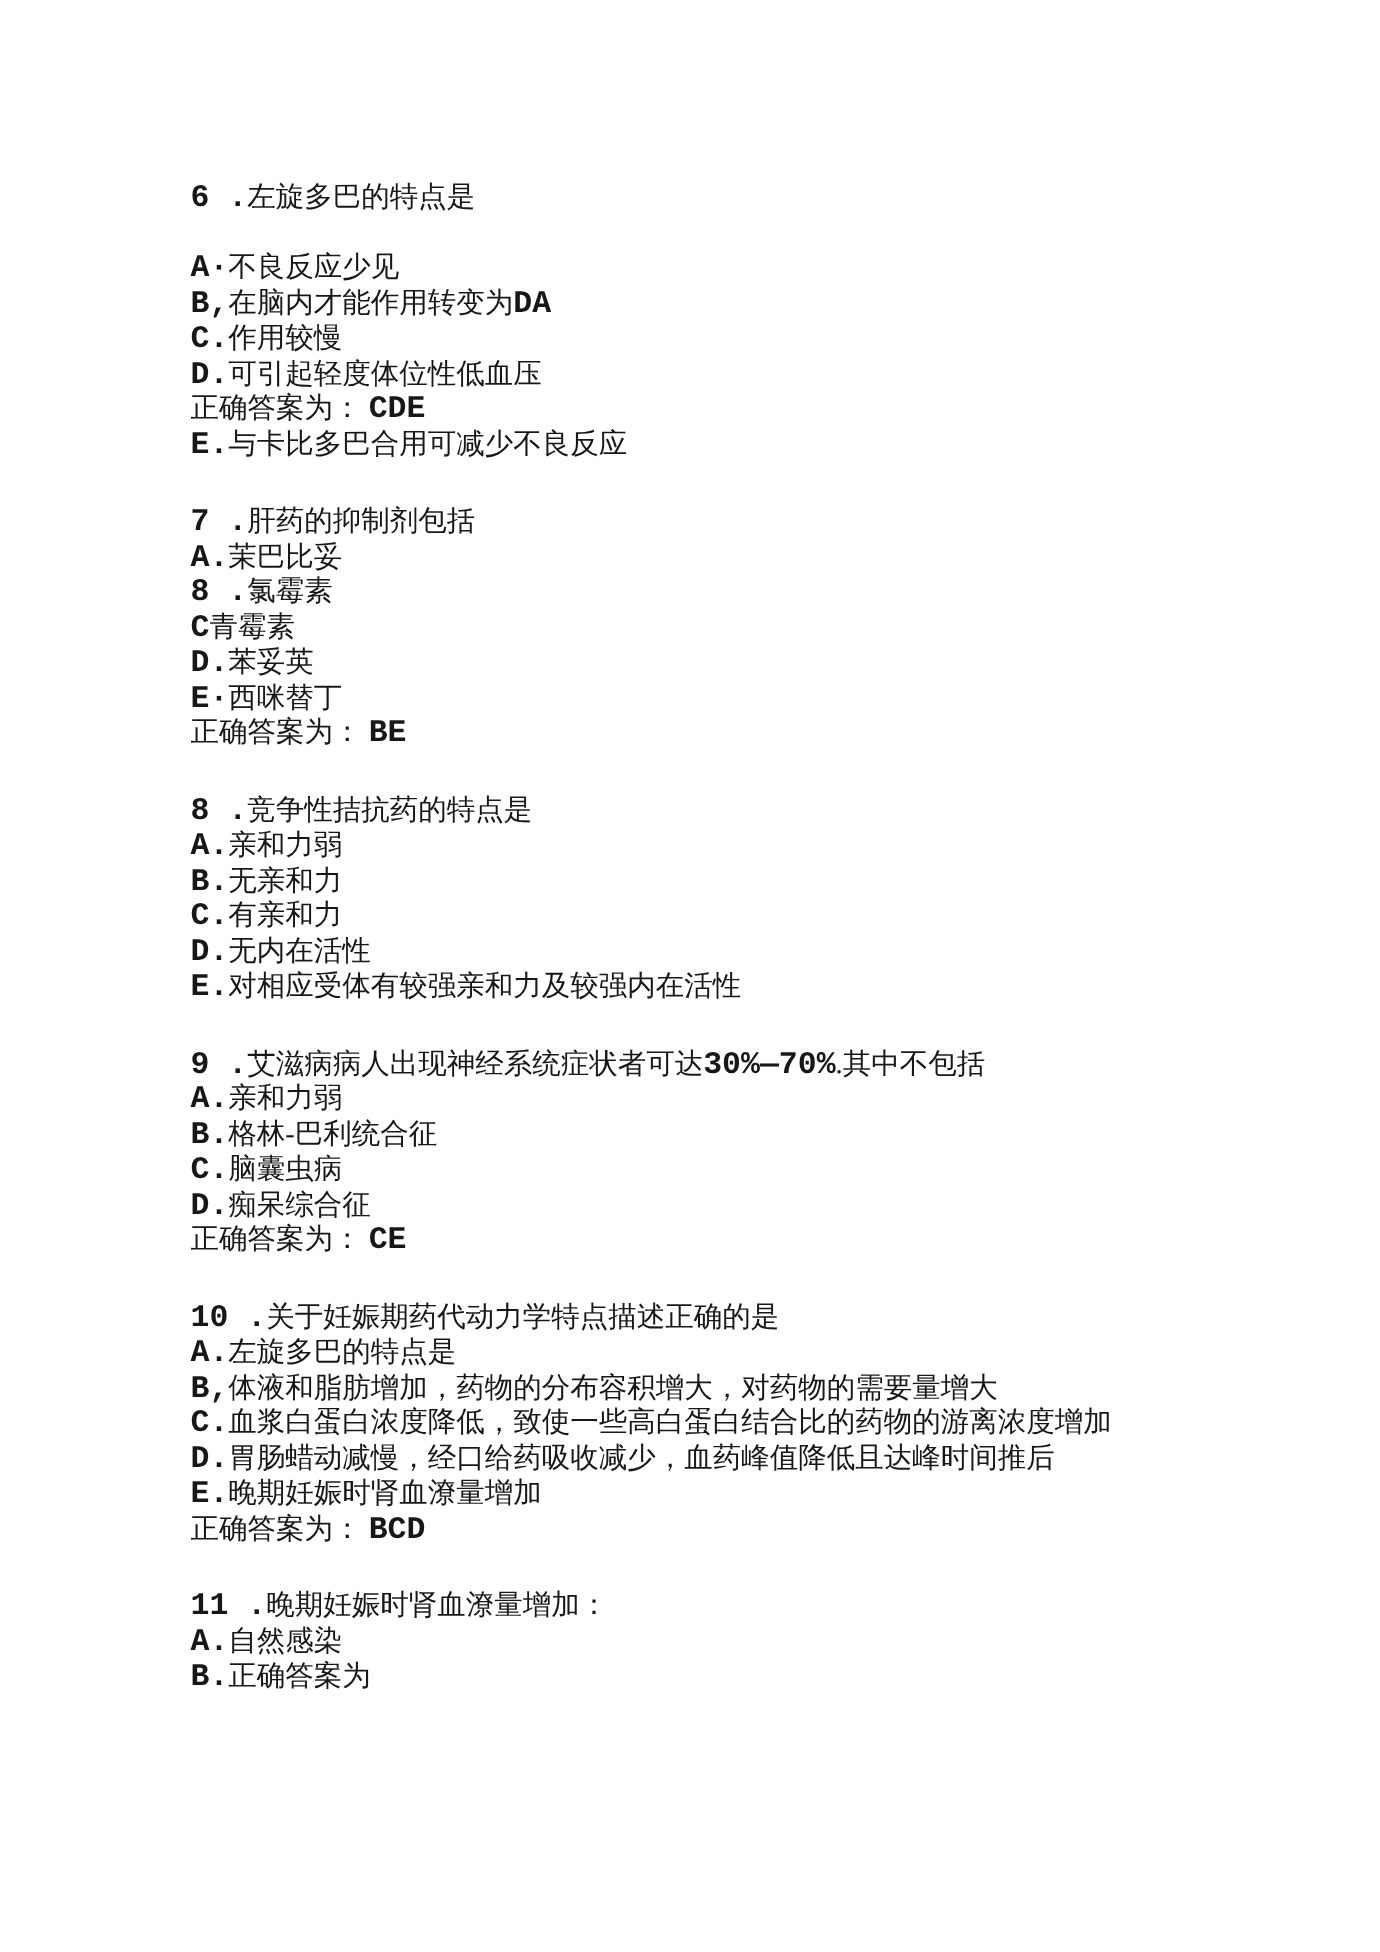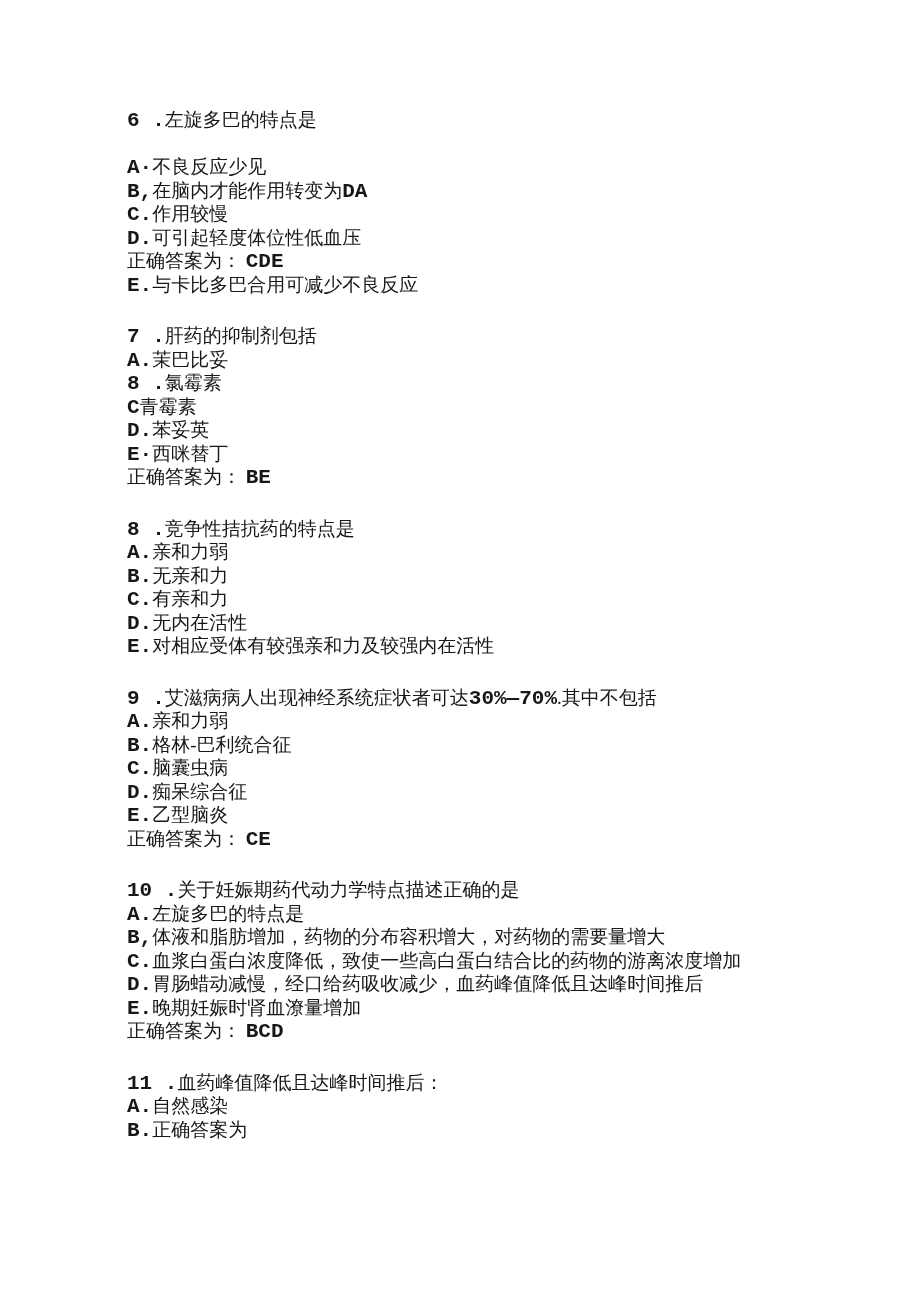--- a/index.html
+++ b/index.html
@@ -11,21 +11,21 @@
     position: relative;
     box-sizing: border-box;
     width: 920px;
     height: 1301px;
     background: #ffffff;
     color: #171717;
     padding: 108px 50px 0 127px;
     overflow: hidden;
   }
   .question-block {
-    margin: 0 0 28px 0;
+    margin: 12px 0 28px 0;
   }
   p.line {
     margin: 0;
     height: 23.5px;
     line-height: 23.5px;
     font-size: 19px;
     font-family: "Liberation Serif", "DejaVu Serif", serif;
     white-space: pre;
   }
   span.seg-regular {
@@ -69,31 +69,30 @@
         <p class="line"><span class="seg-bold">C.</span><span class="seg-regular">有亲和力</span></p>
         <p class="line"><span class="seg-bold">D.</span><span class="seg-regular">无内在活性</span></p>
         <p class="line"><span class="seg-bold">E.</span><span class="seg-regular">对相应受体有较强亲和力及较强内在活性</span></p>
       </div>
       <div class="question-block">
         <p class="line"><span class="seg-bold">9 .</span><span class="seg-regular">艾滋病病人出现神经系统症状者可达</span><span class="seg-bold">30%—70%</span><span class="seg-regular">.其中不包括</span></p>
         <p class="line"><span class="seg-bold">A.</span><span class="seg-regular">亲和力弱</span></p>
         <p class="line"><span class="seg-bold">B.</span><span class="seg-regular">格林-巴利统合征</span></p>
         <p class="line"><span class="seg-bold">C.</span><span class="seg-regular">脑囊虫病</span></p>
         <p class="line"><span class="seg-bold">D.</span><span class="seg-regular">痴呆综合征</span></p>
-        <p class="line"><span class="seg-bold">E.</span><span class="seg-regular">乙型脑炎</span></p>
         <p class="line"><span class="seg-regular">正确答案为： </span><span class="seg-bold">CE</span></p>
       </div>
       <div class="question-block">
         <p class="line"><span class="seg-bold">10 .</span><span class="seg-regular">关于妊娠期药代动力学特点描述正确的是</span></p>
         <p class="line"><span class="seg-bold">A.</span><span class="seg-regular">左旋多巴的特点是</span></p>
         <p class="line"><span class="seg-bold">B,</span><span class="seg-regular">体液和脂肪增加，药物的分布容积增大，对药物的需要量增大</span></p>
         <p class="line"><span class="seg-bold">C.</span><span class="seg-regular">血浆白蛋白浓度降低，致使一些高白蛋白结合比的药物的游离浓度增加</span></p>
         <p class="line"><span class="seg-bold">D.</span><span class="seg-regular">胃肠蜡动减慢，经口给药吸收减少，血药峰值降低且达峰时间推后</span></p>
         <p class="line"><span class="seg-bold">E.</span><span class="seg-regular">晚期妊娠时肾血潦量增加</span></p>
         <p class="line"><span class="seg-regular">正确答案为： </span><span class="seg-bold">BCD</span></p>
       </div>
       <div class="question-block">
-        <p class="line"><span class="seg-bold">11 .</span><span class="seg-regular">血药峰值降低且达峰时间推后：</span></p>
+        <p class="line"><span class="seg-bold">11 .</span><span class="seg-regular">晚期妊娠时肾血潦量增加：</span></p>
         <p class="line"><span class="seg-bold">A.</span><span class="seg-regular">自然感染</span></p>
         <p class="line"><span class="seg-bold">B.</span><span class="seg-regular">正确答案为</span></p>
       </div>
     </div>
 </main>
 
 </body></html>

